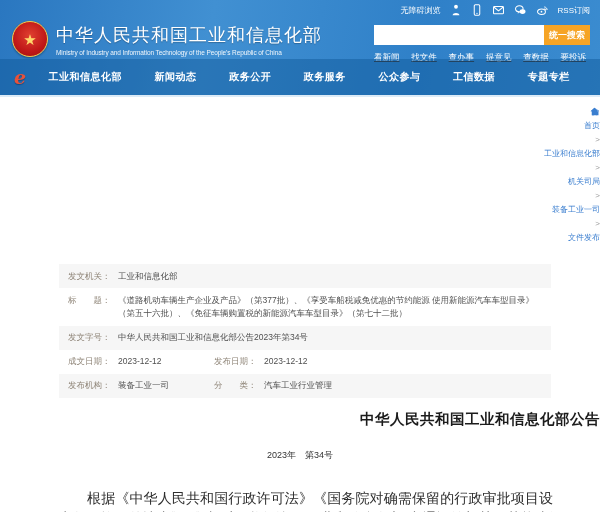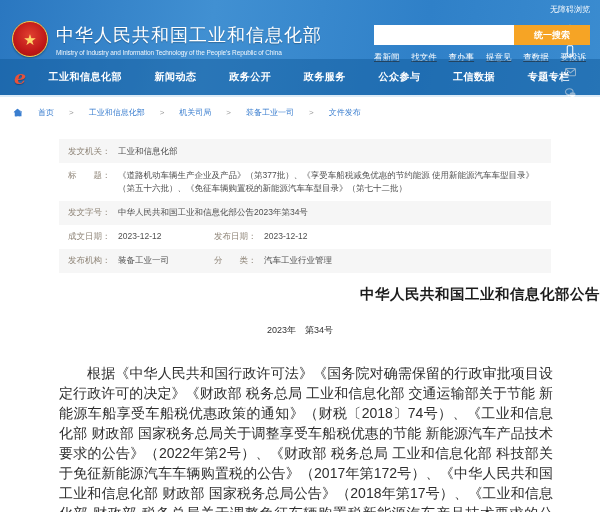--- a/index.html
+++ b/index.html
@@ -10,21 +10,21 @@
   }
   
   .site-header {
     position:relative; height:97px;
     background:linear-gradient(100deg,#2a77c0 0%,#4190d2 35%,#2f80c8 70%,#3b8cd0 100%);
     border-bottom:2px solid #dcebf7;
   }
   .topbar {
     position:absolute; top:4px; right:10px;
     display:flex; align-items:center; gap:9px;
-    color:#ffffff; font-size:8px;flex-direction:column;
+    color:#ffffff; font-size:8px;
   }
   .topbar .util-icon { display:inline-flex; align-items:center; }
   .topbar svg { display:block; }
   .brand-row { position:absolute; top:21px; left:12px; display:flex; align-items:center; }
   .emblem {
     width:36px; height:36px; border-radius:50%;
     background:radial-gradient(circle at 50% 40%,#e04030 0%,#c01818 60%,#9c0f0f 100%);
     border:1.5px solid #f2c94c;
     display:flex; align-items:center; justify-content:center;
     color:#ffd86b; font-size:15px; line-height:1;
@@ -33,42 +33,42 @@
   .brand-text { margin-left:8px; color:#fff; }
   .brand-cn { font-size:18px; font-weight:normal; letter-spacing:1px; text-shadow:0 1px 1px rgba(0,0,0,.25); }
   .brand-en { font-size:6.5px; letter-spacing:-0.1px; margin-top:2px; opacity:.92; }
   .search-area { position:absolute; top:25px; right:10px; width:216px; }
   .search-row { display:flex; height:20px; }
   .search-input {
     flex:1; border:none; outline:none; height:20px;
     font-size:9px; padding:0 5px; background:#fff; border-radius:0;
   }
   .search-btn {
-    width:76px; height:20px; border:none; cursor:pointer;
+    width:46px; height:20px; border:none; cursor:pointer;
     background:#f6a425; color:#fff; font-size:9px; font-weight:bold;
     font-family:inherit;
   }
   .quick-links { display:flex; justify-content:space-between; margin-top:7px; padding-right:4px;text-decoration:underline; }
   .quick-links span { color:#fff; font-size:8.5px; cursor:pointer; }
   .main-nav {
     position:absolute; left:0; right:0; bottom:0; height:36px;
     background:rgba(13,86,150,.45);
     display:flex; align-items:center; padding:0 14px;
   }
   .nav-logo {
     font-family:"DejaVu Serif",serif; font-style:italic; font-weight:900;
     color:#e8523a; font-size:19px; line-height:1; margin-right:6px;
     text-shadow:0 1px 1px rgba(0,0,0,.3);
   }
   .nav-items { flex:1; display:flex; justify-content:space-around; }
   .nav-item { color:#fff; font-size:10px; font-weight:bold; cursor:pointer; letter-spacing:.5px; }
   
   .breadcrumb {
-    display:flex; align-items:center; gap:15px;
-    padding:10px 0 0 13px; font-size:8px;
+    display:flex; align-items:flex-end; gap:4px;
+    padding:10px 0 0 13px; font-size:8px;flex-direction:column;
   }
   .crumb { color:#3a7ecf; cursor:pointer; }
   .crumb-sep { color:#9a9a9a; }
   .home-icon { display:inline-flex; margin-right:1px; }
   
   .meta-table { width:492px; margin:21px 0 0 59px; }
   .meta-row { display:flex; padding:5.5px 9px; font-size:8.5px; line-height:1.55; }
   .meta-row.alt { background:#f6f6f6; }
   .meta-label { color:#8f8578; flex:0 0 50px; white-space:nowrap; }
   .meta-value { color:#4f4f4f; flex:1; }

